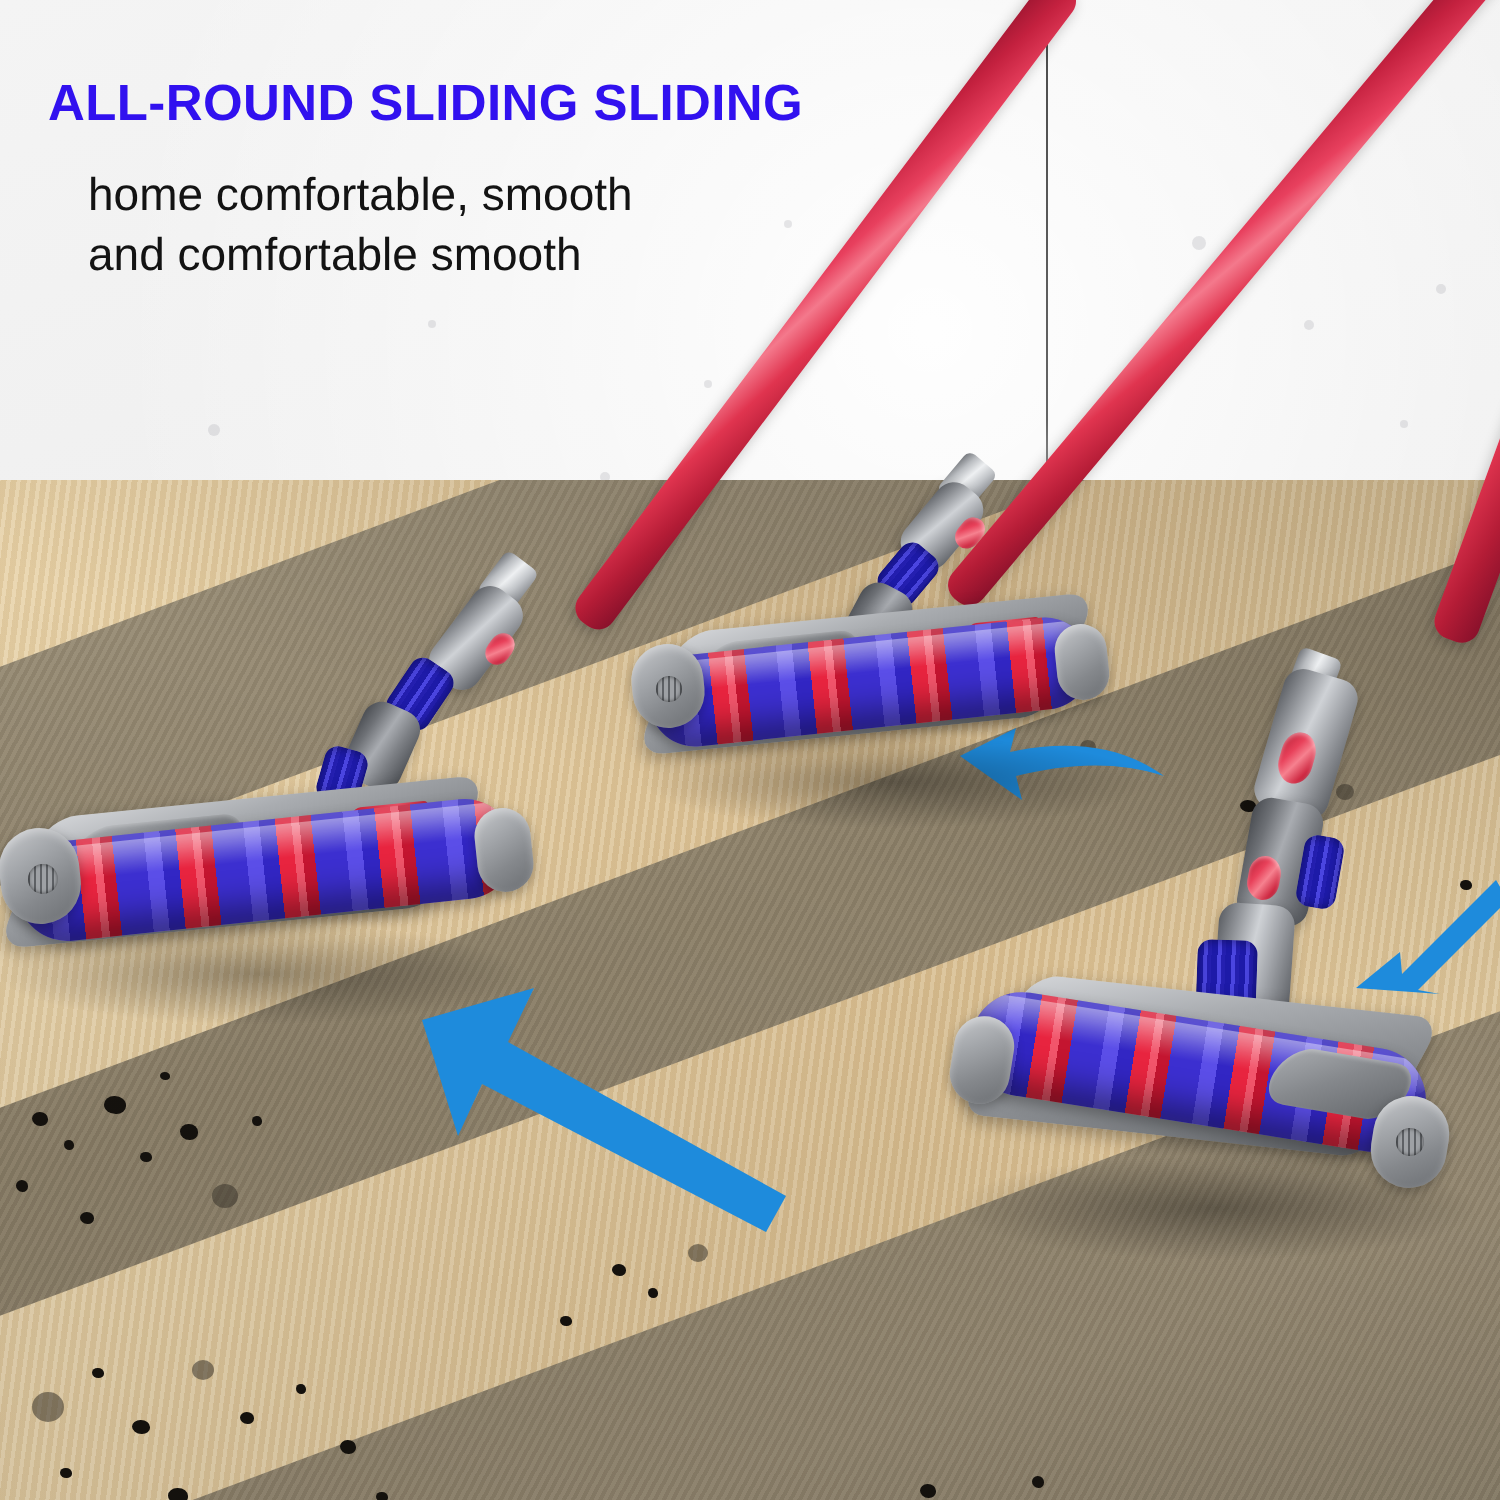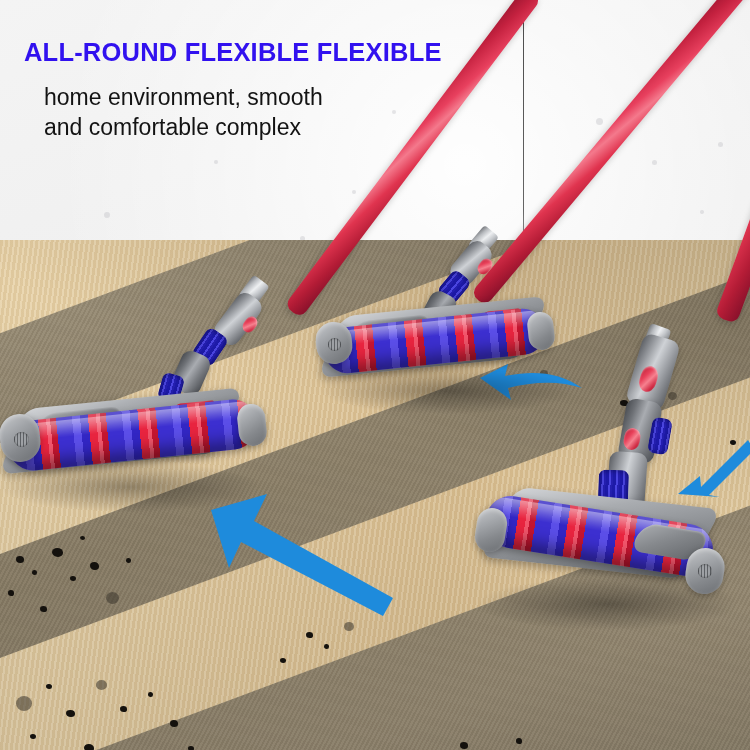--- a/index.html
+++ b/index.html
@@ -279,20 +279,20 @@
       <div class="roller" style="left:484px;top:510px;width:230px;height:52px;transform:rotate(9deg);">
         <div class="roller-gloss"></div>
       </div>
       <div class="endcap" style="left:476px;top:508px;width:30px;height:44px;transform:rotate(9deg);"></div>
       <div class="nub" style="left:634px;top:528px;width:72px;height:28px;transform:skewX(-24deg) rotate(9deg);"></div>
       <div class="endcap" style="left:686px;top:548px;width:38px;height:46px;transform:rotate(9deg);"></div>
       <div class="vent" style="left:698px;top:564px;width:14px;height:14px;"></div>
     </div>
   </div>
 
-  <div class="headline">ALL-ROUND FLEXIBLE FLEXIBLE</div>
+  <div class="headline">ALL-ROUND SLIDING SLIDING</div>
 
   <div class="subcopy">
-    <div>home environment, smooth</div>
-    <div>and comfortable complex</div>
+    <div>home comfortable, smooth</div>
+    <div>and comfortable smooth</div>
   </div>
 
 </div>
 
 </body></html>

